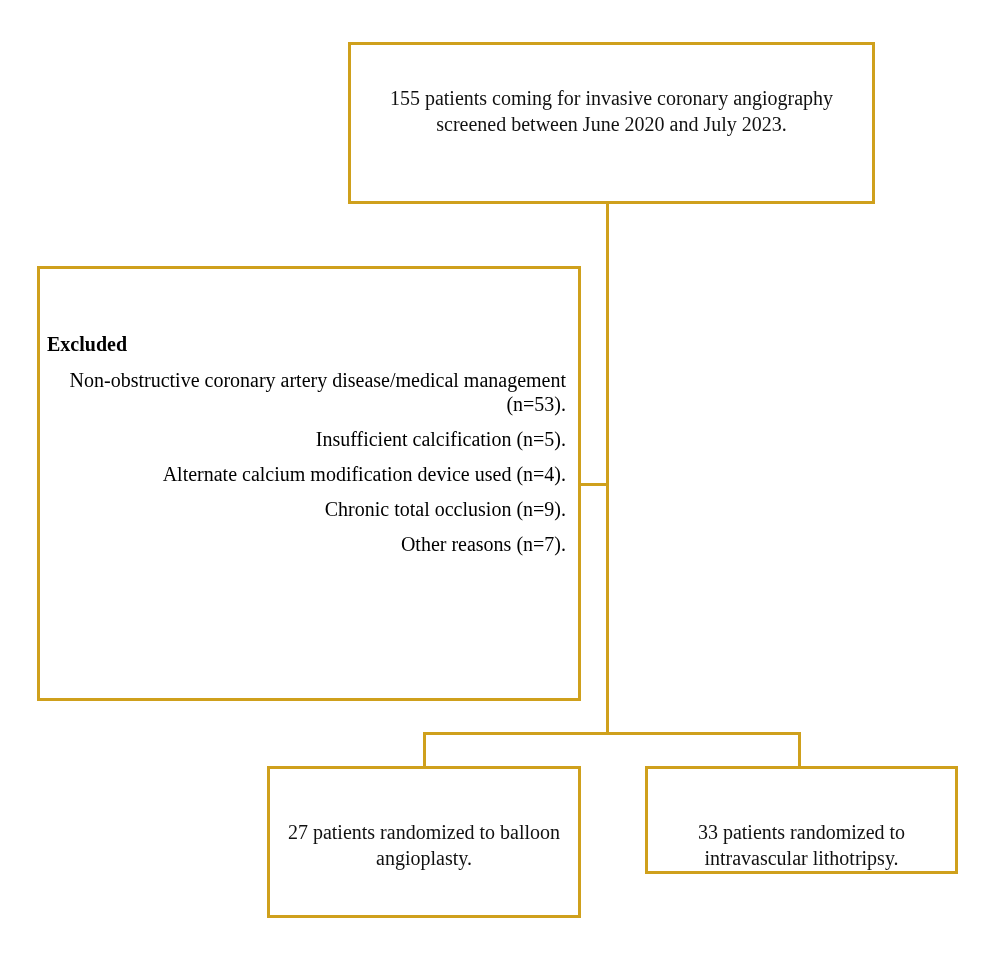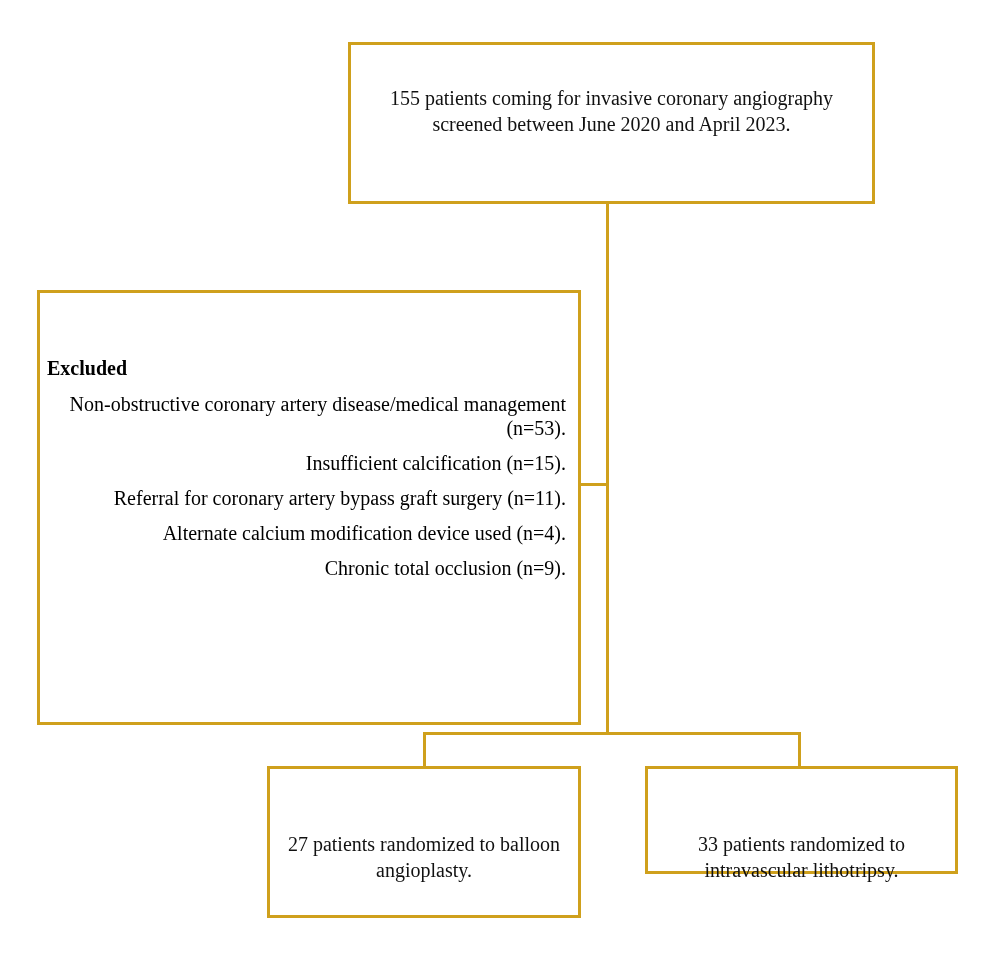--- a/index.html
+++ b/index.html
@@ -45,21 +45,20 @@
     right: 22px;
     top: 40px;
   }
 
   
   #box-excluded {
     left: 37px;
     top: 266px;
     width: 544px;
     height: 435px;
-    margin-top: 24px;
   }
   #box-excluded .excluded-inner {
     position: absolute;
     left: 7px;
     right: 12px;
     top: 63px;
     text-align: left;
   }
   .excluded-title {
     font-weight: bold;
@@ -85,21 +84,21 @@
     left: 645px;
     top: 766px;
     width: 313px;
     height: 108px;
   }
   #box-balloon .box-text,
   #box-ivl .box-text {
     position: absolute;
     left: 16px;
     right: 16px;
-    top: 62px;
+    top: 50px;
   }
 
   
   .conn {
     position: absolute;
     background: #cfa01c;
   }
   .conn-v { width: 3px; }
   .conn-h { height: 3px; }
 
@@ -139,31 +138,31 @@
 
 <div id="canvas">
 
   <div class="conn conn-v" id="conn-trunk"></div>
   <div class="conn conn-h" id="conn-excluded-stub"></div>
   <div class="conn conn-h" id="conn-split"></div>
   <div class="conn conn-v" id="conn-drop-left"></div>
   <div class="conn conn-v" id="conn-drop-right"></div>
 
   <div class="box" id="box-screened">
-    <div class="box-text">155 patients coming for invasive coronary angiography screened between June 2020 and April 2023.</div>
+    <div class="box-text">155 patients coming for invasive coronary angiography screened between June 2020 and July 2023.</div>
   </div>
 
   <div class="box" id="box-excluded">
     <div class="excluded-inner">
       <div class="excluded-title">Excluded</div>
       <div class="excluded-reason">Non-obstructive coronary artery disease/medical management (n=53).</div>
-      <div class="excluded-reason">Insufficient calcification (n=15).</div>
-      <div class="excluded-reason">Referral for coronary artery bypass graft surgery (n=11).</div>
+      <div class="excluded-reason">Insufficient calcification (n=5).</div>
       <div class="excluded-reason">Alternate calcium modification device used (n=4).</div>
       <div class="excluded-reason">Chronic total occlusion (n=9).</div>
+      <div class="excluded-reason">Other reasons (n=7).</div>
     </div>
   </div>
 
   <div class="box" id="box-balloon">
     <div class="box-text">27 patients randomized to balloon angioplasty.</div>
   </div>
 
   <div class="box" id="box-ivl">
     <div class="box-text">33 patients randomized to intravascular lithotripsy.</div>
   </div>

